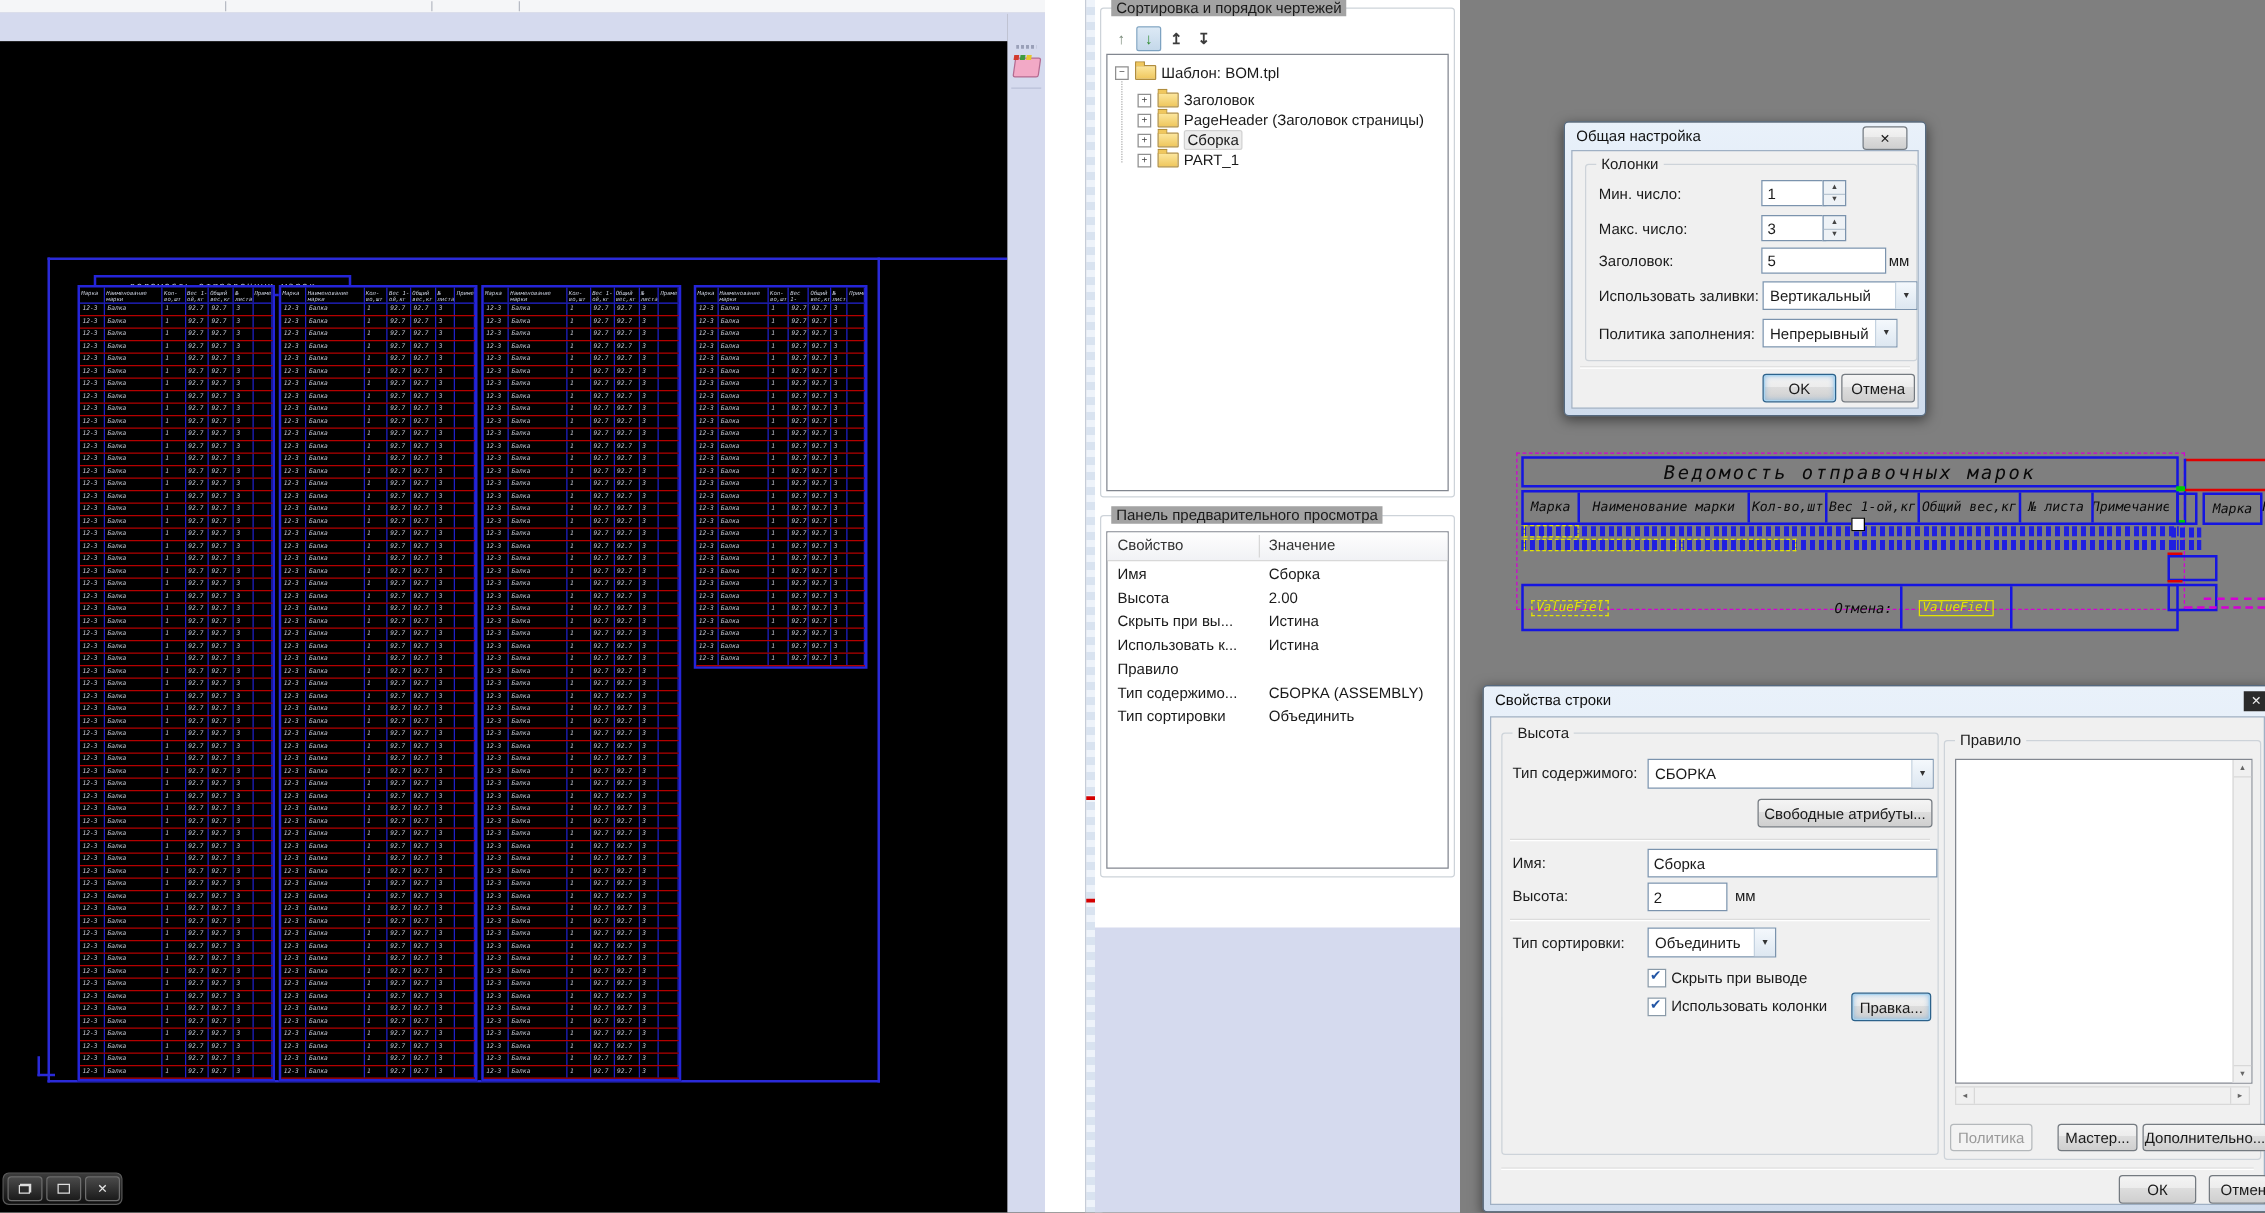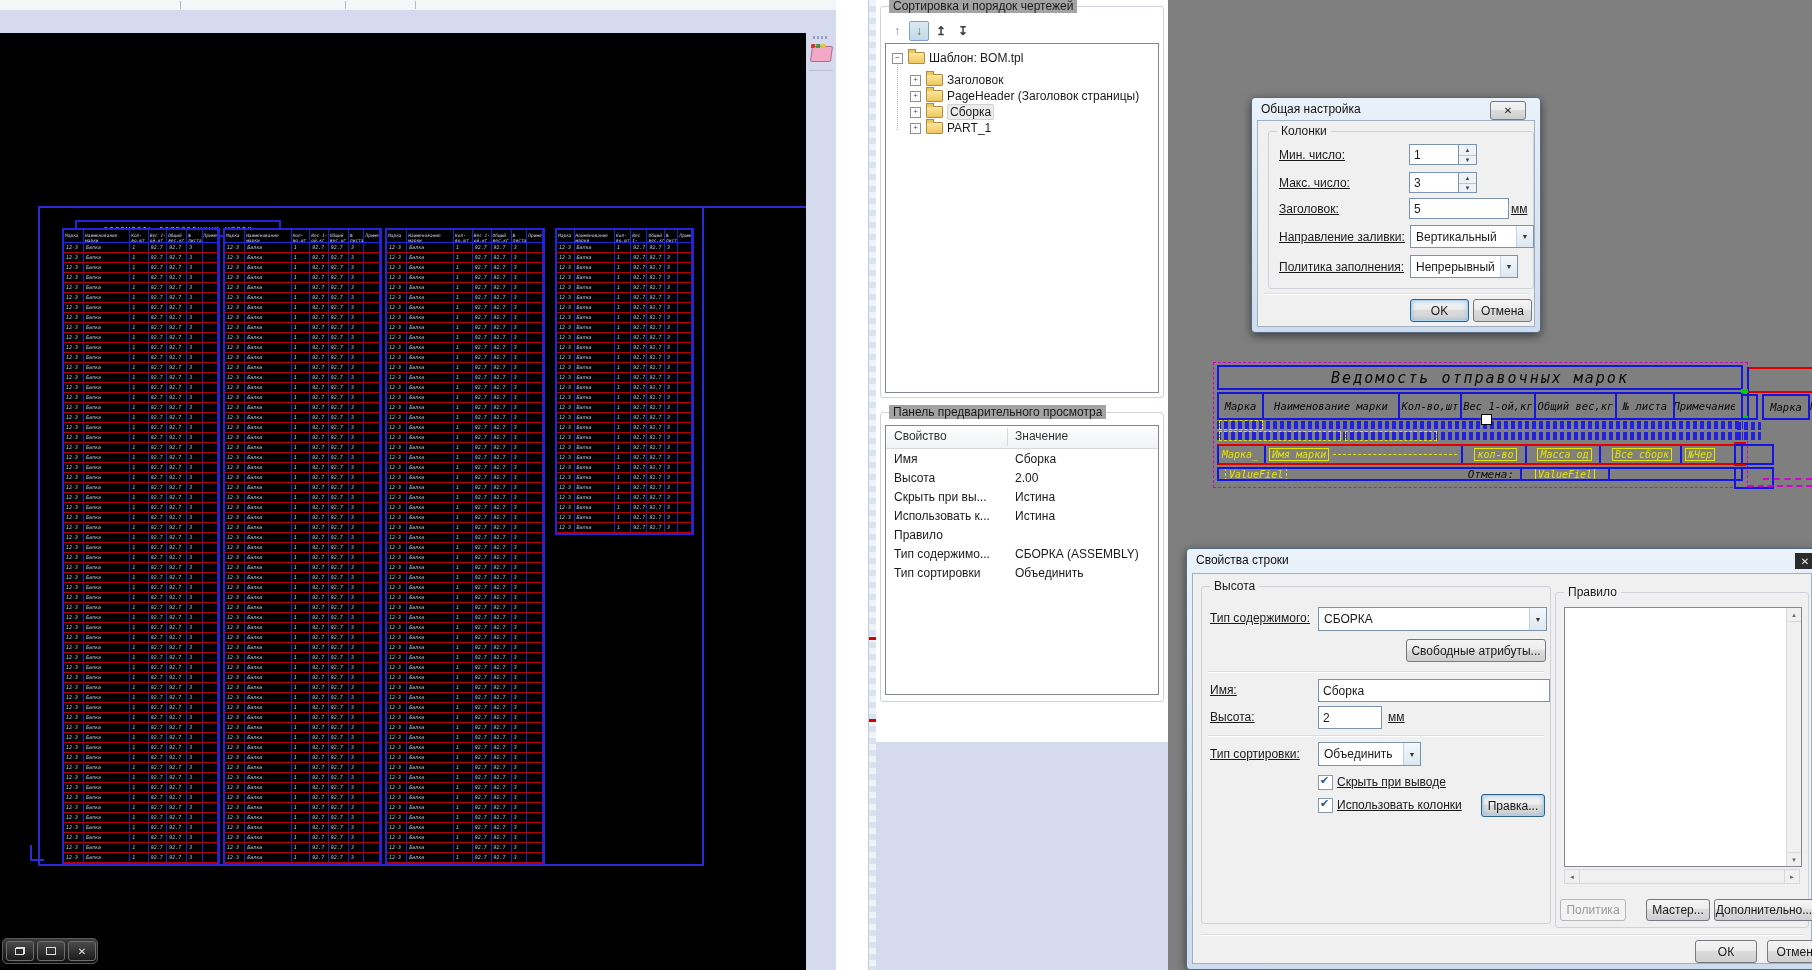--- a/index.html
+++ b/index.html
@@ -28,21 +28,21 @@
          align-items:center;padding-left:5px;font-size:12px;}
   .combo .arr{position:absolute;right:0;top:0;bottom:0;width:16px;display:flex;
          align-items:center;justify-content:center;border-left:1px solid #c4d2e0;
          background:linear-gradient(#f4f8fc,#dde7f1);}
   .combo .arr::after{content:"▼";font-size:7px;color:#333;}
   .spin{position:absolute;width:17px;border:1px solid #7b93ad;background:#eef2f6;}
   .spin div{height:50%;display:flex;align-items:center;justify-content:center;font-size:6px;color:#444;}
   .spin div:first-child{border-bottom:1px solid #b9c6d2;}
   .chk{position:absolute;width:13px;height:13px;background:#fff;border:1px solid #8a9aa8;}
   .chk.checked::after{content:"✔";position:absolute;left:1px;top:-2px;font-size:11px;color:#2456a5;}
-  .lbl{position:absolute;white-space:nowrap;text-decoration:underline;}
+  .lbl{position:absolute;white-space:nowrap;}
   .etched{position:absolute;height:0;border-top:1px solid #dcdcdc;border-bottom:1px solid #fff;}
 
   
   #canvas{position:absolute;left:0;top:33px;width:806px;height:937px;background:#000;overflow:hidden;}
   .blue-line{position:absolute;background:#2a2ad8;}
   .cad-group{position:absolute;top:195px;border:2px solid #2525d8;background:#000;box-sizing:border-box;}
   .cad-hrow{display:flex;height:12px;border-bottom:1px solid #2525d8;}
   .cad-hc{font:italic 4.5px "DejaVu Sans Mono",monospace;color:#c9cedd;overflow:hidden;
           border-right:1px solid #2020c8;box-sizing:border-box;padding:3px 0 0 1px;}
   .cad-row{display:flex;height:10px;border-bottom:1px solid #b40000;box-sizing:border-box;}
@@ -125,21 +125,21 @@
      align-items:center;justify-content:center;overflow:hidden;white-space:nowrap;}
   .hatch{position:absolute;height:8px;background:repeating-linear-gradient(90deg,#2020e0 0 4px,transparent 4px 7px);}
   .ybox{border:1px solid #e4e400;color:#e4e400;font-size:10px;padding:0 2px;white-space:nowrap;}
   .ydash{border:1px dashed #e4e400;color:#e4e400;}
   .ytext{color:#e4e400;font-size:10px;white-space:nowrap;}
   #attr-row{position:absolute;left:4px;top:86px;width:526px;height:21px;display:flex;
      border-left:2px solid #1515e0;border-right:2px solid #1515e0;
      border-top:2px solid #e00000;border-bottom:2px solid #e00000;box-sizing:border-box;}
   #attr-row .ac{border-right:2px solid #1515e0;box-sizing:border-box;display:flex;align-items:center;
      padding-left:3px;overflow:hidden;}
-  #total-row{position:absolute;left:4px;top:109px;width:526px;height:14px;display:flex;}
+  #total-row{position:absolute;left:4px;top:109px;width:526px;height:38px;display:flex;}
   #total-row .tc{border-right:2px solid #1515e0;box-sizing:border-box;display:flex;align-items:center;overflow:hidden;}
   .redline{position:absolute;height:2px;background:#e00000;}
   .greentick{position:absolute;width:7px;height:4px;background:#00d000;}
   .mgdash{position:absolute;height:0;border-top:2px dashed #d400d4;}
 </style>
 </head>
 <body>
 
 <div id="root">
 
@@ -2271,41 +2271,20 @@
       <span style="width:58px">№ листа</span>
       <span style="width:60px;border-right:none">Примечание</span>
     </div>
     <div class="hatch" style="left:4px;top:63px;width:526px"></div>
     <div class="hatch" style="left:4px;top:74px;width:526px"></div>
     <span class="ydash" style="position:absolute;left:6px;top:62px;width:42px;height:8px"></span>
     <span class="ydash" style="position:absolute;left:6px;top:73px;width:120px;height:8px"></span>
     <span class="ydash" style="position:absolute;left:132px;top:73px;width:90px;height:8px"></span>
     <div style="position:absolute;left:268px;top:56px;width:9px;height:9px;background:#fff;border:1px solid #000"></div>
 
-    <div id="attr-row">
-      <div class="ac" style="width:47px">
-          <span class="ytext">Марка_</span>
-        </div>
-      <div class="ac" style="width:197px">
-          <span class="ybox">Имя_марки</span>
-          <span style="flex:1;border-bottom:1px dashed #e4e400;margin:0 4px"></span>
-        </div>
-      <div class="ac" style="width:64px;justify-content:center">
-          <span class="ybox">кол-во</span>
-        </div>
-      <div class="ac" style="width:74px;justify-content:center">
-          <span class="ybox">Масса_од</span>
-        </div>
-      <div class="ac" style="width:81px;justify-content:center">
-          <span class="ybox">Все_сборк</span>
-        </div>
-      <div class="ac" style="width:59px;border-right:none">
-          <span class="ybox">№Чер</span>
-        </div>
-    </div>
 
     <div id="total-row" class="bl">
       <div class="tc" style="width:303px;justify-content:space-between;padding:0 6px">
         <span class="ydash" style="font-size:10px;padding:0 3px">ValueFiel</span>
         <span style="font-size:11px">Отмена:</span>
       </div>
       <div class="tc" style="width:88px;justify-content:center">
           <span class="ybox">ValueFiel</span>
         </div>
       <div class="tc" style="flex:1;border-right:none"></div>
@@ -2351,21 +2330,21 @@
           </div>
         <div class="spin" style="left:189px;top:40px;height:19px">
             <div>▲</div>
             <div>▼</div>
           </div>
         <span class="lbl" style="left:10px;top:70px">Заголовок:</span>
         <div class="input" style="left:140px;top:66px;width:94px;height:19px">
             <span>5</span>
           </div>
         <span class="lbl" style="left:242px;top:70px">мм</span>
-        <span class="lbl" style="left:10px;top:98px">Направление заливки:</span>
+        <span class="lbl" style="left:10px;top:98px">Использовать заливки:</span>
         <div class="combo" style="left:141px;top:93px;width:117px;height:21px">
             <span>Вертикальный</span>
             <span class="arr"></span>
           </div>
         <span class="lbl" style="left:10px;top:128px">Политика заполнения:</span>
         <div class="combo" style="left:141px;top:123px;width:101px;height:21px">
             <span>Непрерывный</span>
             <span class="arr"></span>
           </div>
       </div>

